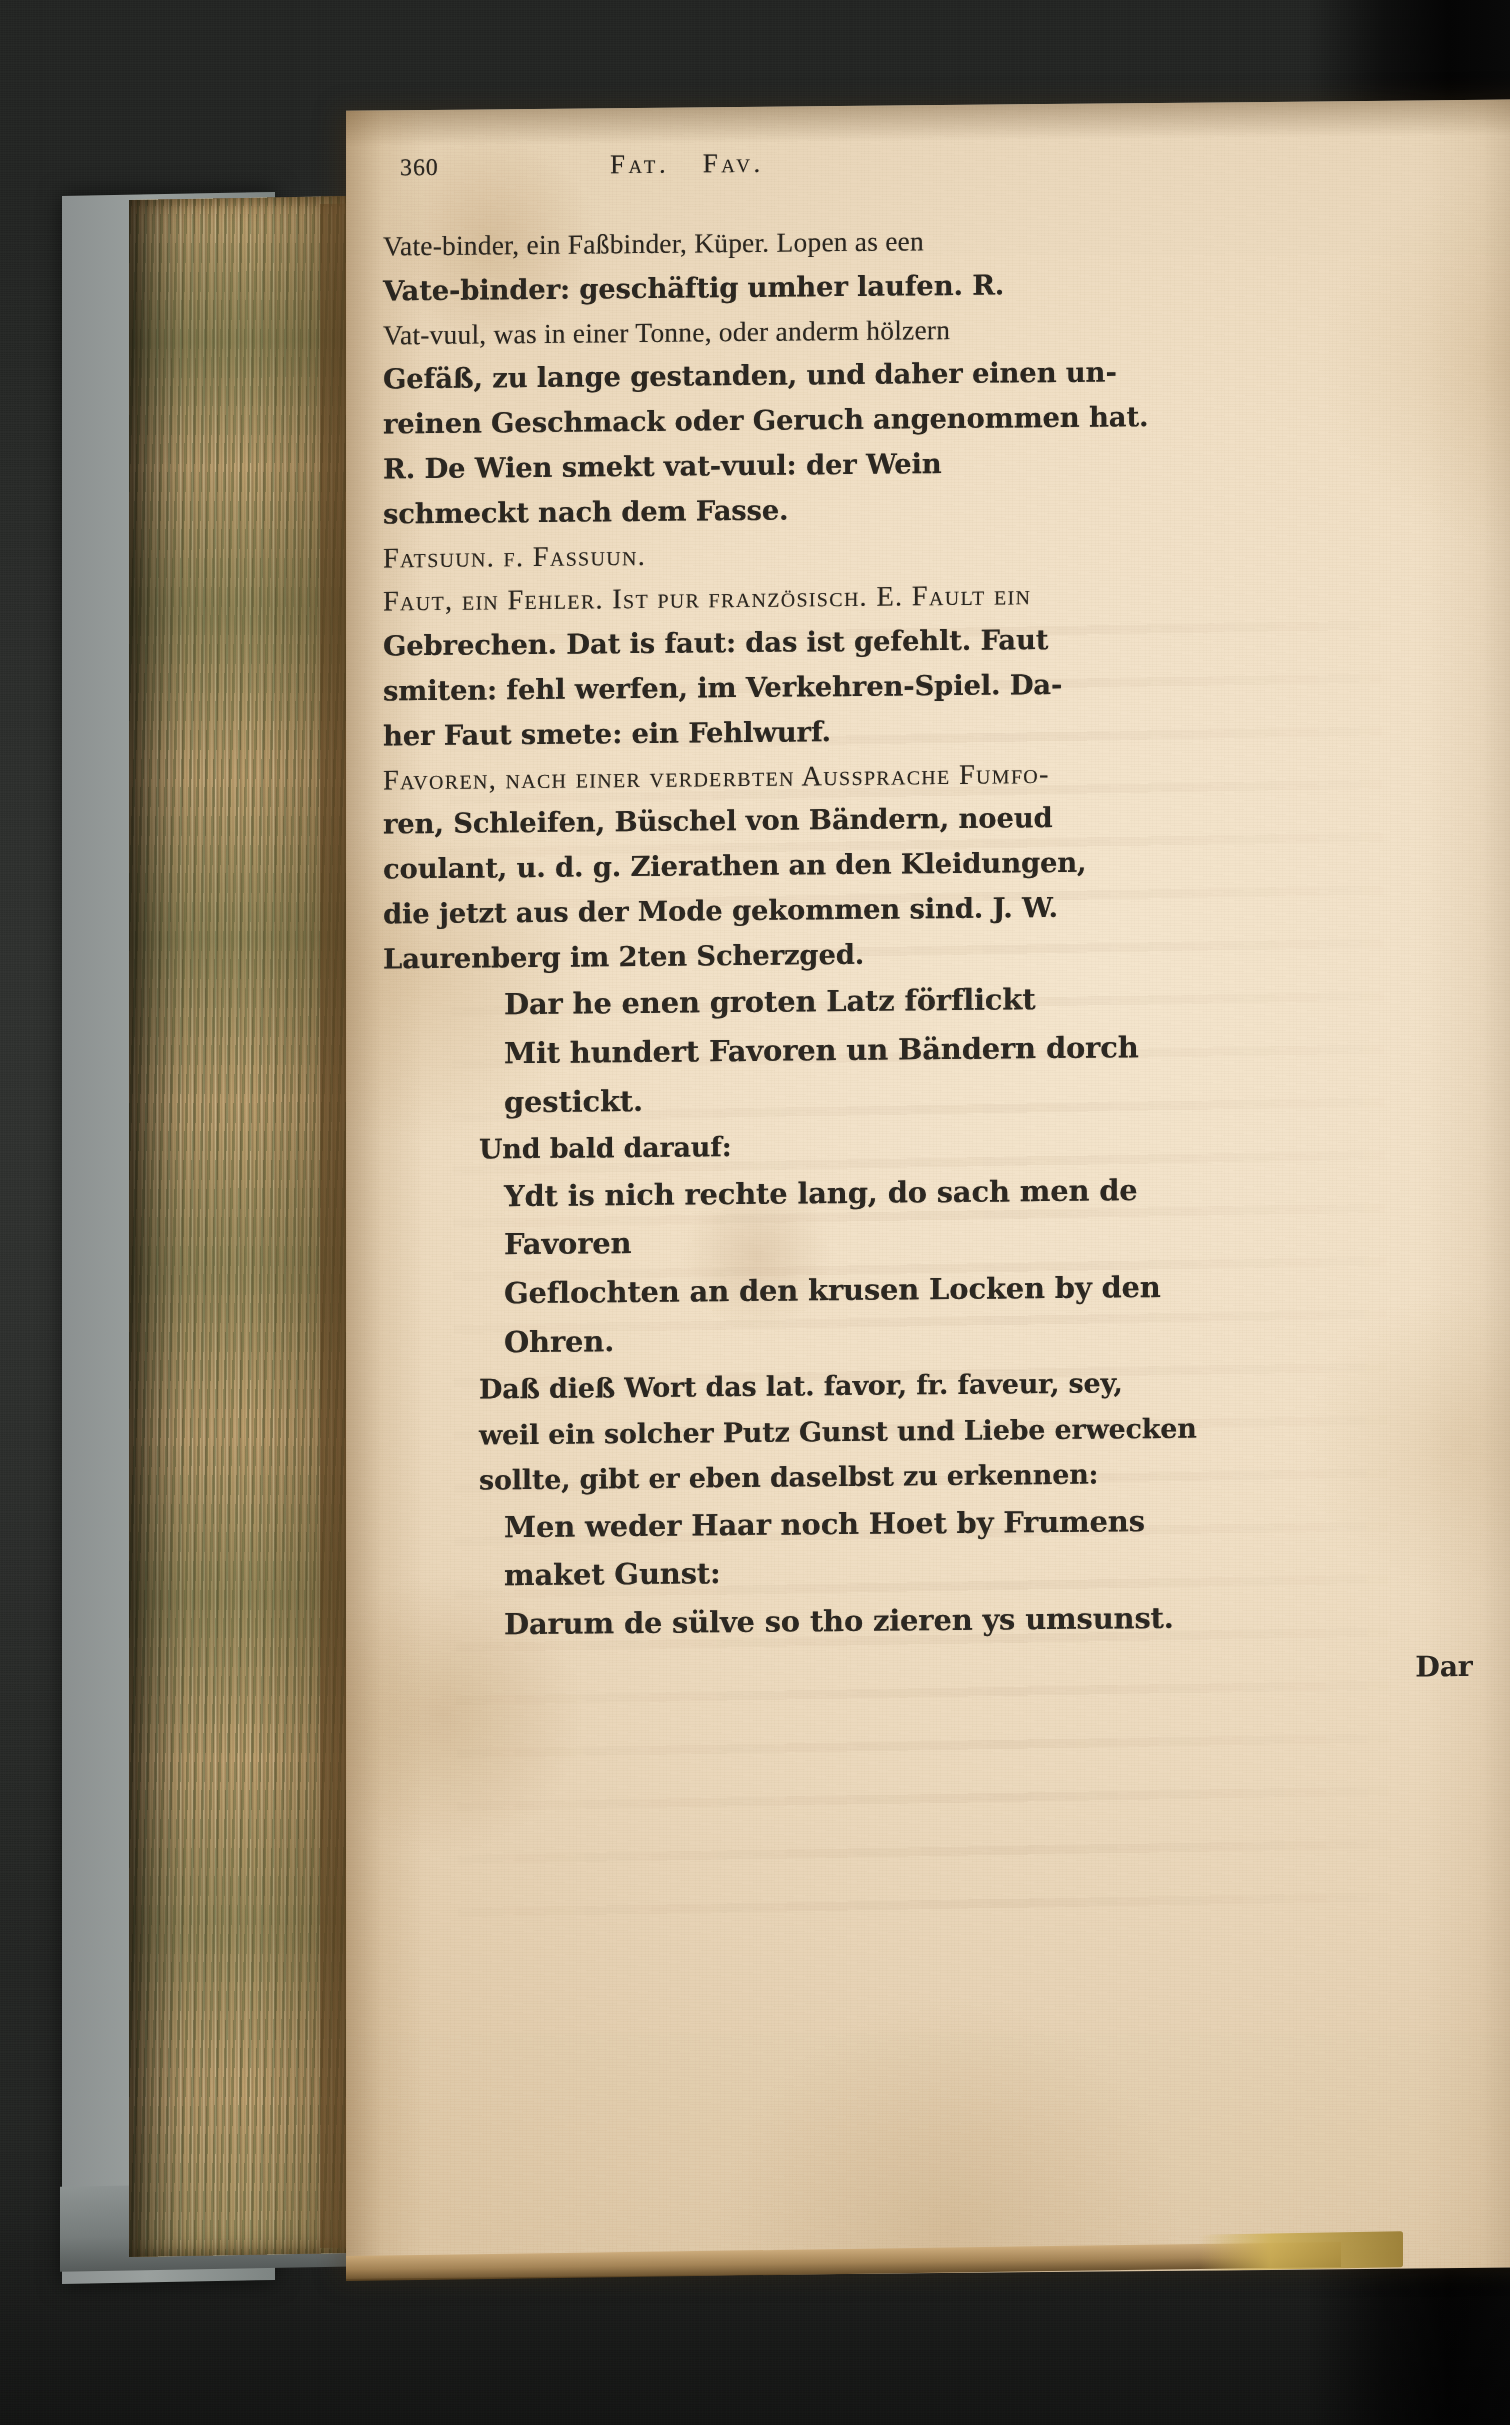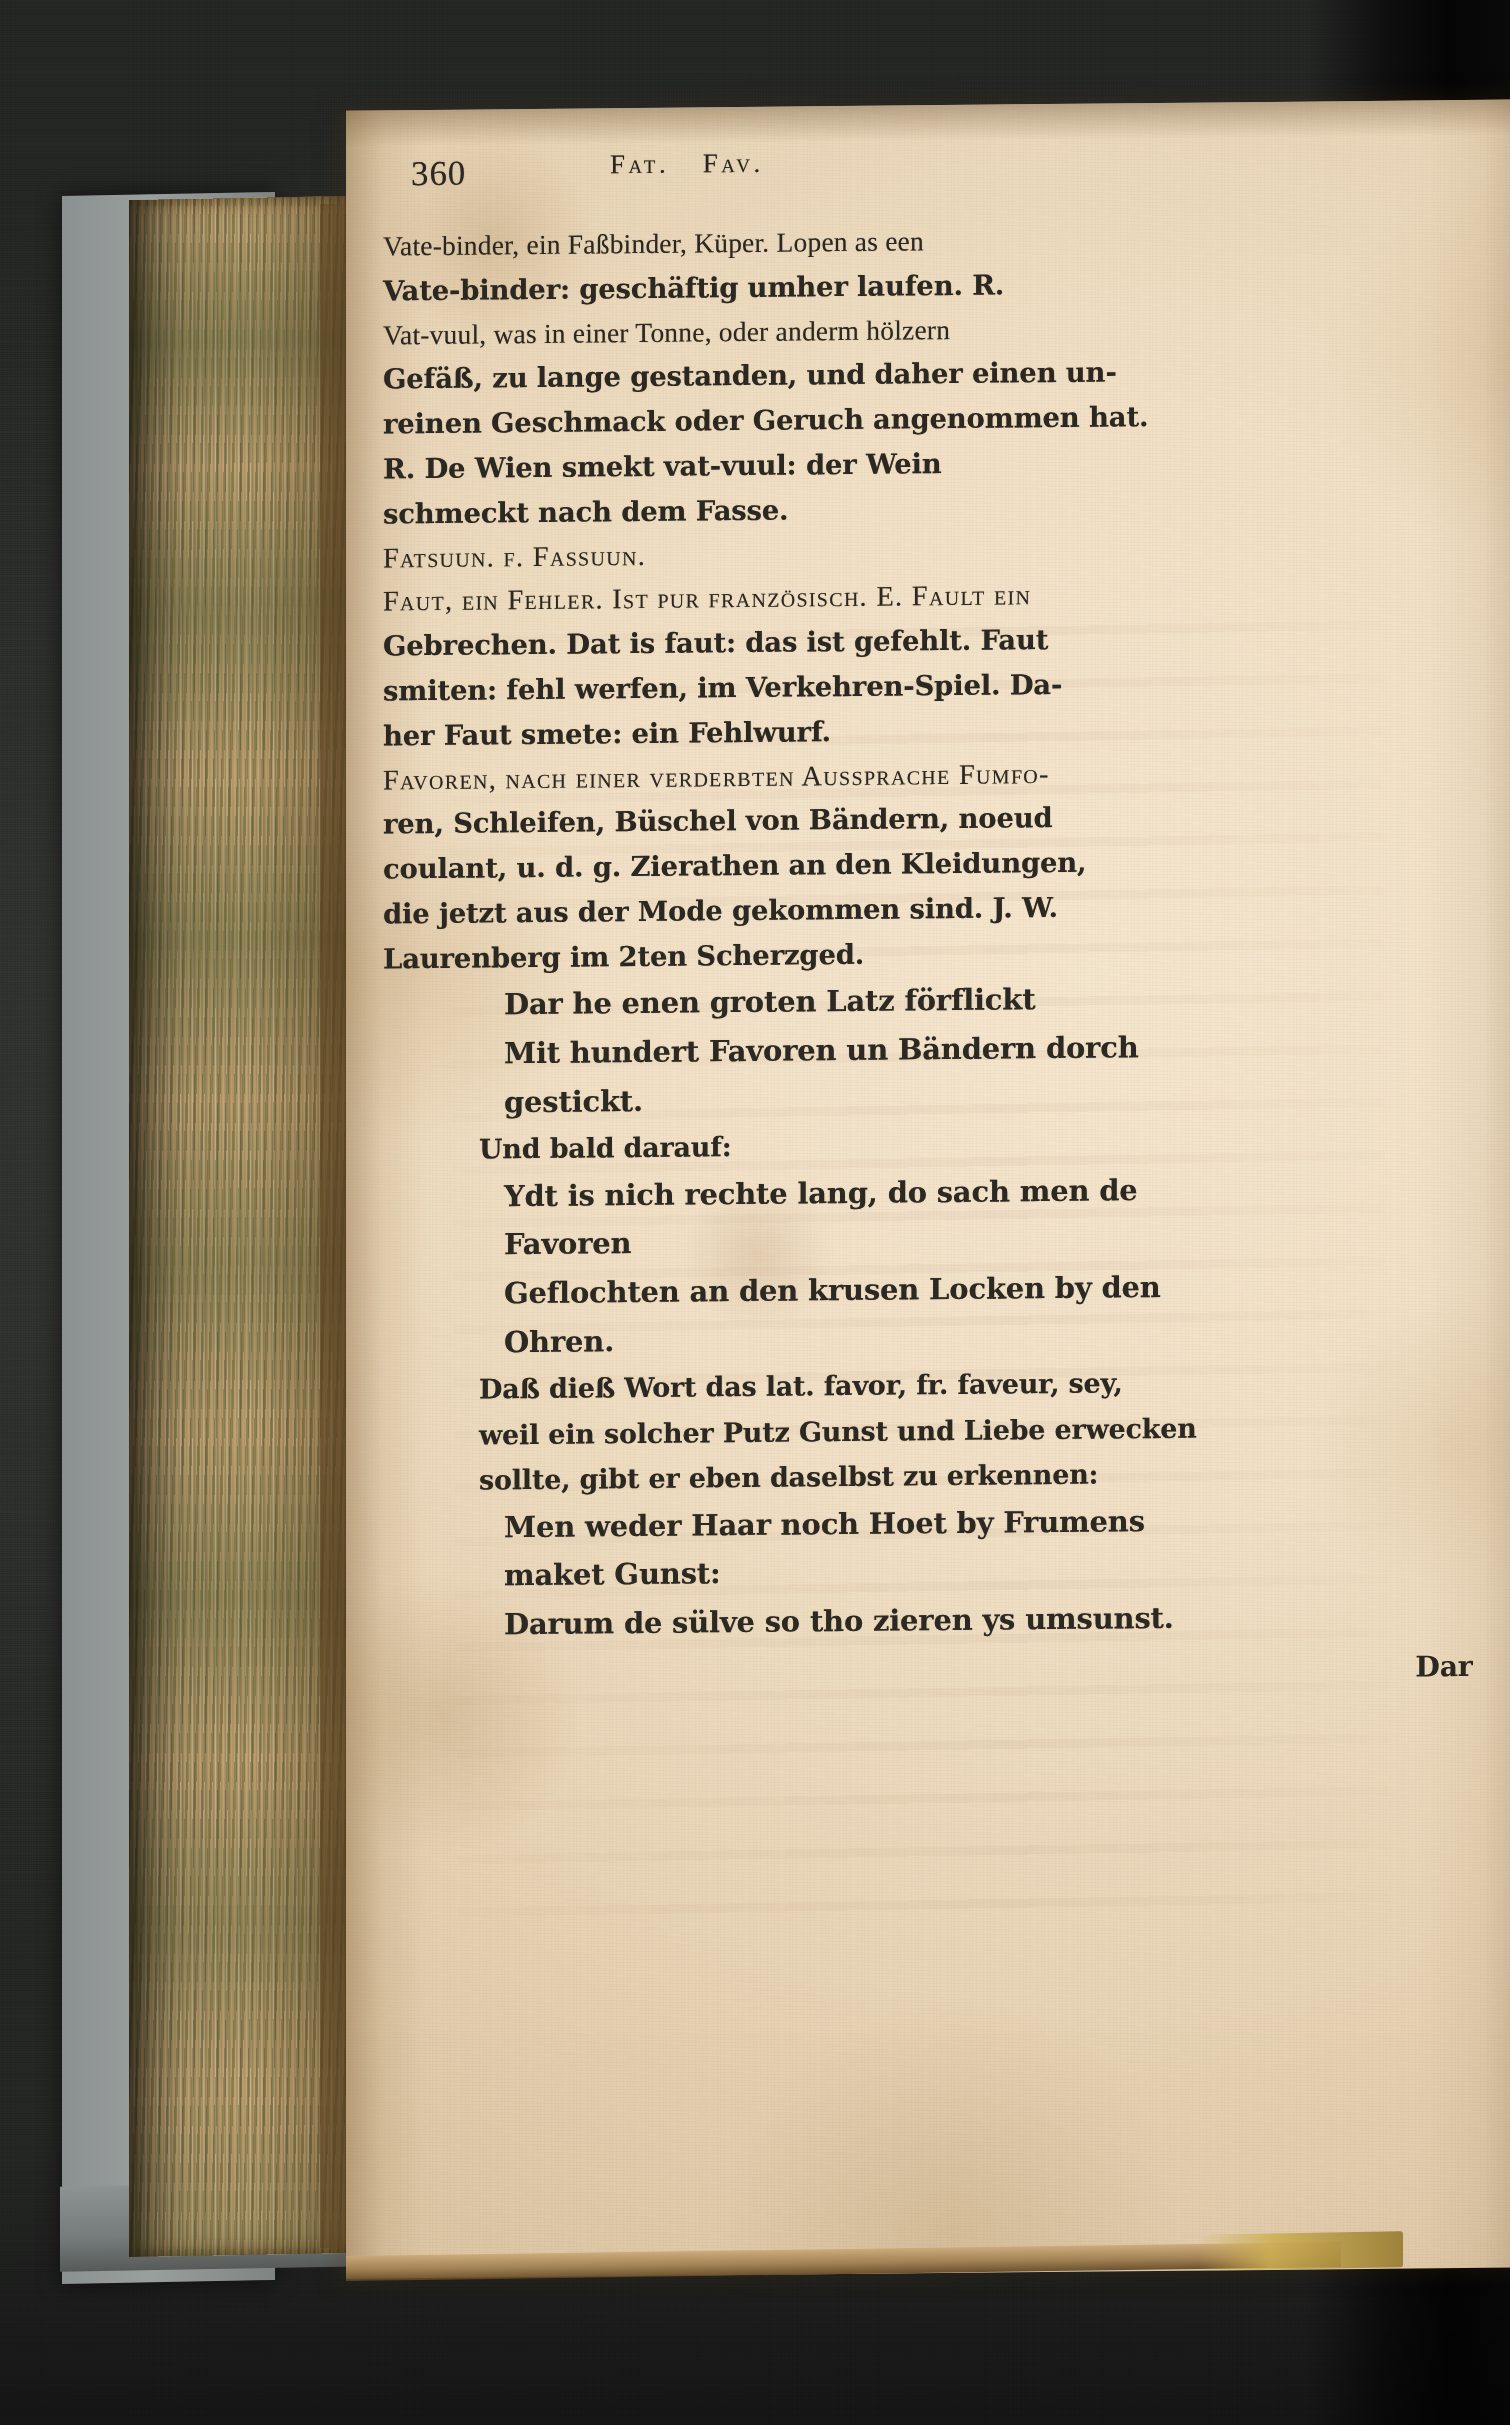--- a/index.html
+++ b/index.html
@@ -181,23 +181,23 @@
     color: #2a2620;
   }
 
   .running-head {
     position: relative;
     height: 48px;
     margin-bottom: 30px;
   }
   .folio {
     position: absolute;
-    left: 28px;
+    left: 17px;
     top: 7.1px;
-    font-size: 35px;
+    font-size: 24px;
     letter-spacing: 0.9px;
     color: #2b2722;
     text-shadow: 0 0 0.9px rgba(60,48,30,.55);
   }
   .head-title {
     position: absolute;
     left: 227px;
     top: 3.6px;
     font-size: 27px;
     letter-spacing: 3.6px;

